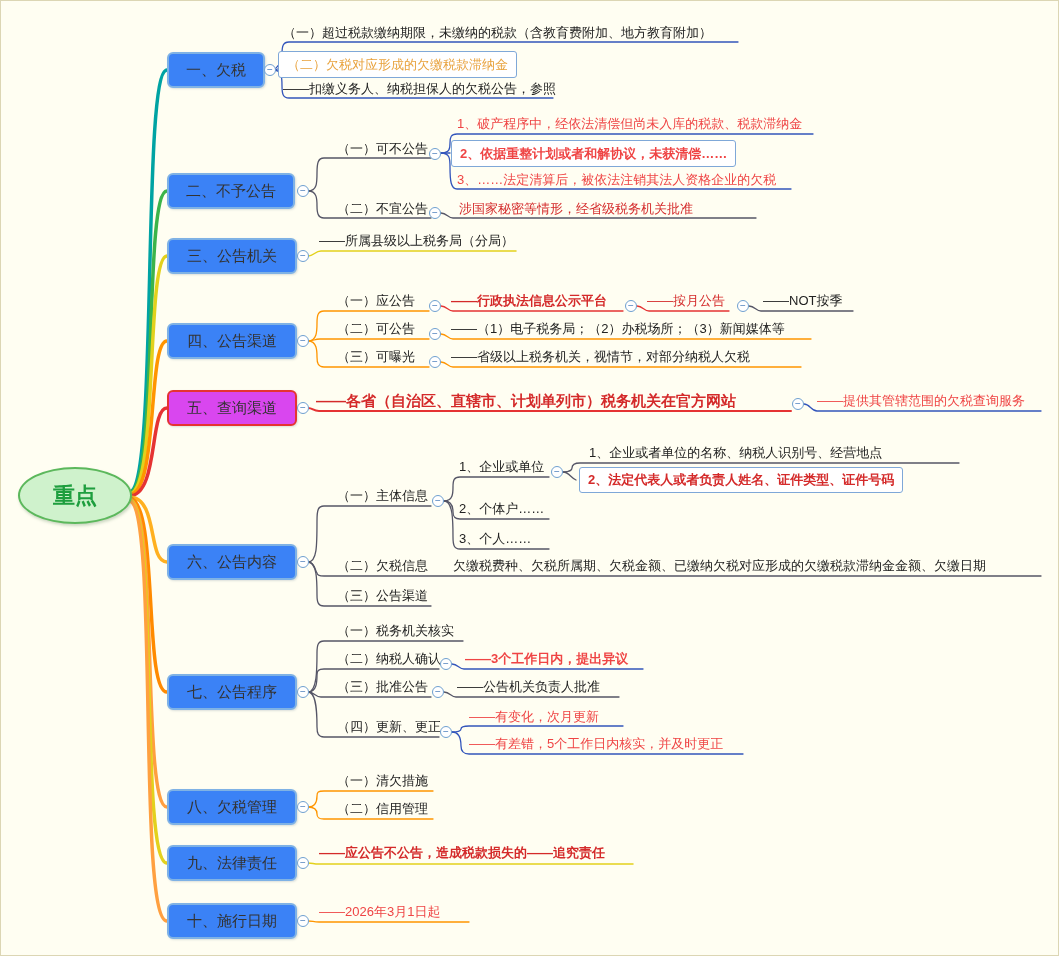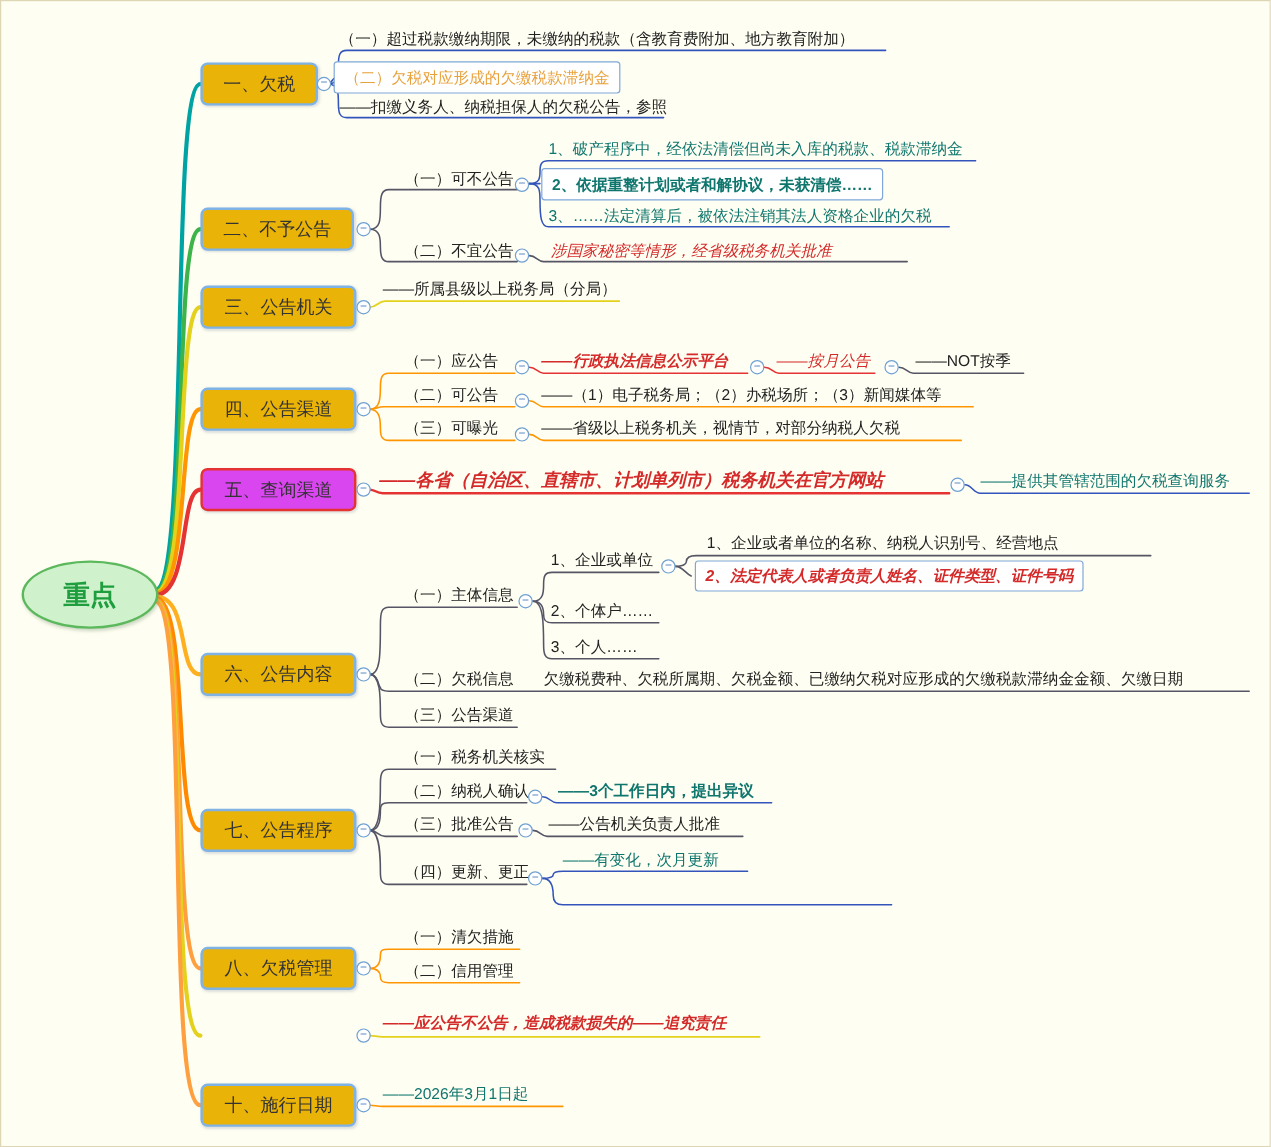--- a/index.html
+++ b/index.html
@@ -4,36 +4,36 @@
 <style>
   * { margin:0; padding:0; box-sizing:border-box; }
   html,body { background:#f4f1e0; }
   body { font-family:"Liberation Sans","DejaVu Sans",sans-serif; }
   .canvas { position:relative; width:1059px; height:956px; background:#FFFEF2;
             border:1px solid #dcd6b4; overflow:hidden; }
   svg.lines { position:absolute; left:0; top:0; }
   .node { position:absolute; font-size:13px; color:#222; white-space:nowrap;
           height:18px; line-height:18px; }
   .topic { position:absolute; display:flex; align-items:center; justify-content:center;
-           font-size:15px; color:#333; background:#eab308; border:2px solid #7FB2E5;
+           font-size:15px; color:#333; background:#3b82f6; border:2px solid #7FB2E5;
            border-radius:6px; box-shadow:1px 1px 2px rgba(120,140,160,.25); white-space:nowrap; }
   .topic.redbox { border-color:#E53333; background:#d946ef; }
   .boxed { position:absolute; display:flex; align-items:center; padding:0 8px;
            font-size:13px; background:#FFFFFF; border:1px solid #7FA8D8; border-radius:3px;
            white-space:nowrap; }
   .root-node { position:absolute; display:flex; align-items:center; justify-content:center;
            background:#CFF2CC; border:2px solid #5CB85C; border-radius:50%;
            color:#1E9E3E; font-size:22px; font-weight:bold;
            box-shadow:1px 2px 3px rgba(90,130,90,.3); }
   .collapse { position:absolute; width:12px; height:12px; border:1px solid #6FA0D0;
            border-radius:50%; background:#fff; color:#4A7EBB; font-size:10px;
            line-height:10px; text-align:center; cursor:pointer; }
   .collapse::before { content:"\2212"; }
-  .blue { color:#0f766e; }
-  .red-t { color:#D42A2A;font-style:italic; }
+  .blue { color:#ef4444; }
+  .red-t { color:#D42A2A; }
   .orange-t { color:#E8A23C;text-align:center; }
   .b { font-weight:bold; }
   .big { font-size:15px; height:20px; line-height:20px; }
 </style>
 </head>
 <body>
 
 <div class="canvas">
 
   <svg class="lines" width="1059" height="956" fill="none" stroke-linecap="round" stroke-linejoin="round">
@@ -103,20 +103,21 @@
   <div class="root-node" style="left:17px;top:466px;width:114px;height:57px">重点</div>
 
   <div class="topic" style="left:166px;top:51px;width:98px;height:36px">一、欠税</div>
   <div class="topic" style="left:166px;top:172px;width:128px;height:36px">二、不予公告</div>
   <div class="topic" style="left:166px;top:237px;width:130px;height:36px">三、公告机关</div>
   <div class="topic" style="left:166px;top:322px;width:130px;height:36px">四、公告渠道</div>
   <div class="topic redbox" style="left:166px;top:389px;width:130px;height:36px">五、查询渠道</div>
   <div class="topic" style="left:166px;top:543px;width:130px;height:36px">六、公告内容</div>
   <div class="topic" style="left:166px;top:673px;width:130px;height:36px">七、公告程序</div>
   <div class="topic" style="left:166px;top:788px;width:130px;height:36px">八、欠税管理</div>
+  <div class="topic" style="left:166px;top:844px;width:130px;height:36px">九、法律责任</div>
   <div class="topic" style="left:166px;top:902px;width:130px;height:36px">十、施行日期</div>
 
   <div class="node" style="left:282px;top:23px">（一）超过税款缴纳期限，未缴纳的税款（含教育费附加、地方教育附加）</div>
   <div class="boxed orange-t" style="left:277px;top:50px;height:27px">（二）欠税对应形成的欠缴税款滞纳金</div>
   <div class="node" style="left:282px;top:79px">——扣缴义务人、纳税担保人的欠税公告，参照</div>
 
   <div class="node" style="left:336px;top:139px">（一）可不公告</div>
   <div class="node blue" style="left:456px;top:114px">1、破产程序中，经依法清偿但尚未入库的税款、税款滞纳金</div>
   <div class="boxed blue b" style="left:450px;top:139px;height:27px">2、依据重整计划或者和解协议，未获清偿……</div>
   <div class="node blue" style="left:456px;top:170px">3、……法定清算后，被依法注销其法人资格企业的欠税</div>
@@ -147,20 +148,21 @@
   <div class="node" style="left:452px;top:556px">欠缴税费种、欠税所属期、欠税金额、已缴纳欠税对应形成的欠缴税款滞纳金金额、欠缴日期</div>
   <div class="node" style="left:336px;top:586px">（三）公告渠道</div>
 
   <div class="node" style="left:336px;top:621px">（一）税务机关核实</div>
   <div class="node" style="left:336px;top:649px">（二）纳税人确认</div>
   <div class="node blue b" style="left:464px;top:649px">——3个工作日内，提出异议</div>
   <div class="node" style="left:336px;top:677px">（三）批准公告</div>
   <div class="node" style="left:456px;top:677px">——公告机关负责人批准</div>
   <div class="node" style="left:336px;top:717px">（四）更新、更正</div>
   <div class="node blue" style="left:468px;top:707px">——有变化，次月更新</div>
+  <div class="node blue" style="left:468px;top:734px">——有差错，5个工作日内核实，并及时更正</div>
 
   <div class="node" style="left:336px;top:771px">（一）清欠措施</div>
   <div class="node" style="left:336px;top:799px">（二）信用管理</div>
 
   <div class="node red-t b" style="left:318px;top:843px">——应公告不公告，造成税款损失的——追究责任</div>
 
   <div class="node blue" style="left:318px;top:902px">——2026年3月1日起</div>
 
   <div class="collapse" style="left:263px;top:63px"></div>
   <div class="collapse" style="left:296px;top:184px"></div>

